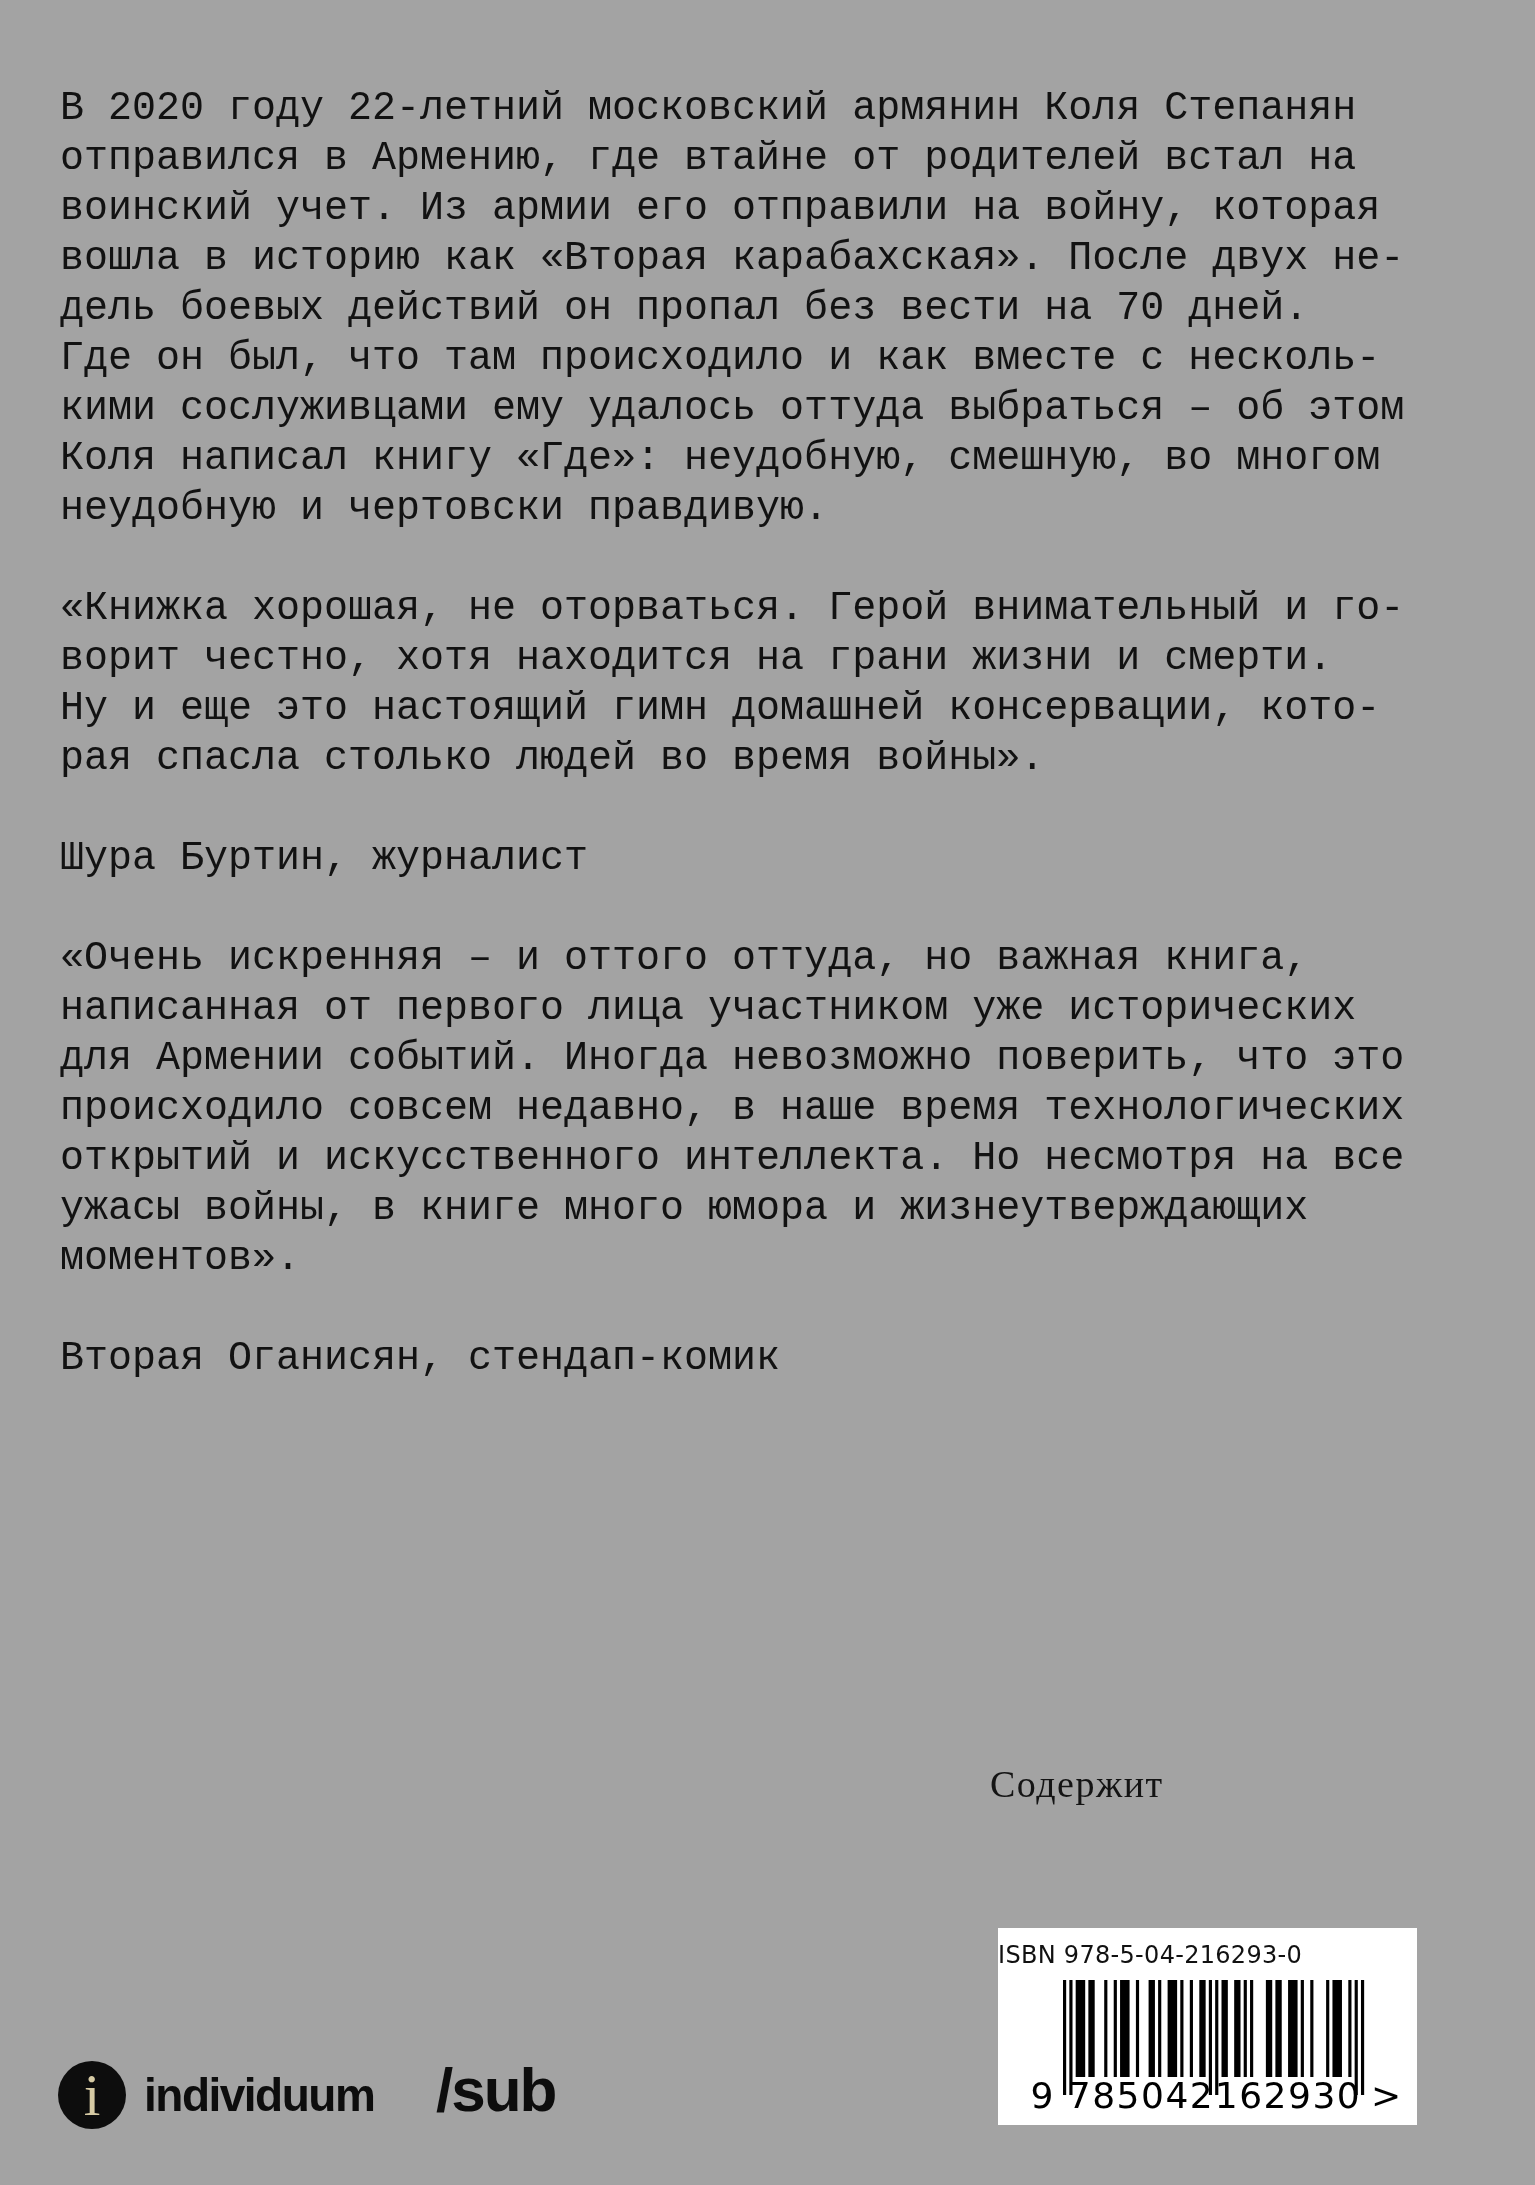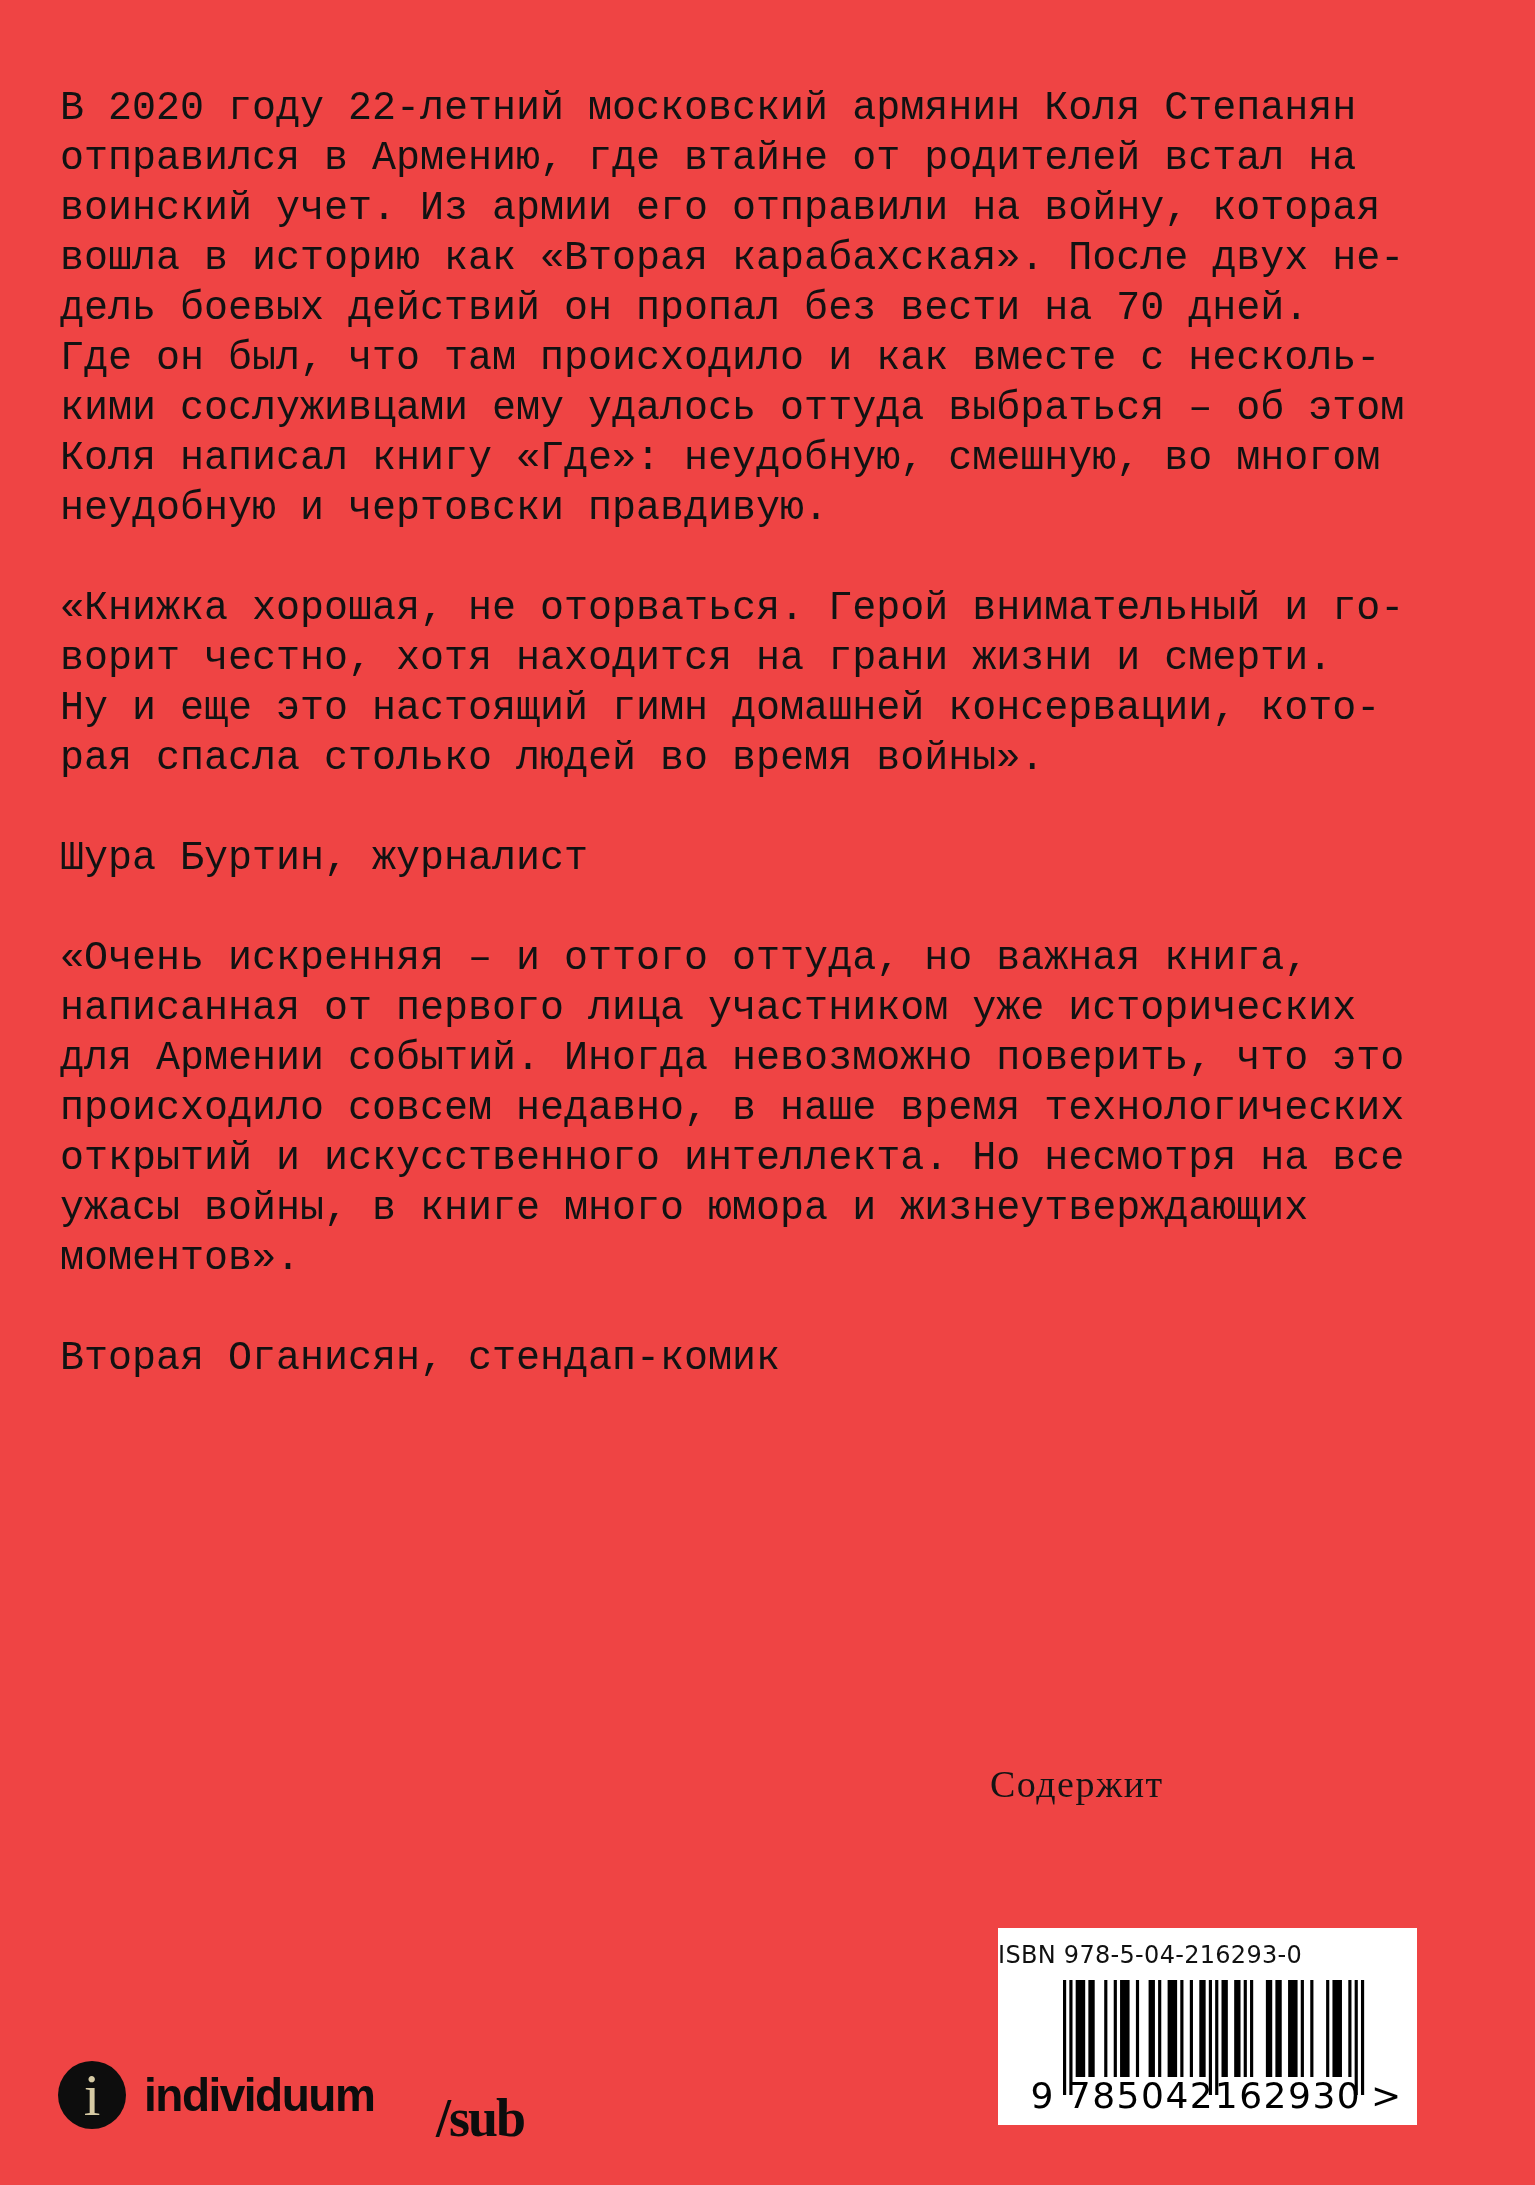--- a/index.html
+++ b/index.html
@@ -12,21 +12,21 @@
     background: #d6caa4;
     position: relative;
     overflow: hidden;
     color: #111111;
   }
   .page {
     position: absolute;
     left: 0; top: 0;
     width: 1535px;
     height: 2185px;
-    background: #ef4444;
+    background: #a3a3a3;
   }
   .body-text {
     position: absolute;
     left: 60px;
     top: 84px;
     width: 1400px;
     font-family: "Liberation Mono", "DejaVu Sans Mono", monospace;
     font-size: 40px;
     line-height: 50px;
     color: #121212;
@@ -107,27 +107,26 @@
     font-weight: bold;
     font-size: 46px;
     letter-spacing: -1.5px;
     color: #0d0d0d;
     line-height: 60px;
   }
   .logo-sub {
     position: absolute;
     left: 436px;
     top: 2040px;
-    font-family: Liberation Serif, serif;
+    font-family: Liberation Sans, sans-serif;
     font-weight: bold;
-    font-size: 54px;
+    font-size: 62px;
     line-height: 100px;
     letter-spacing: -2px;
     color: #0d0d0d;
-    margin-top: 28px;
   }
 </style>
 </head>
 <body>
 
 <div class="page">
 
   <div class="body-text">
 
     <div>

